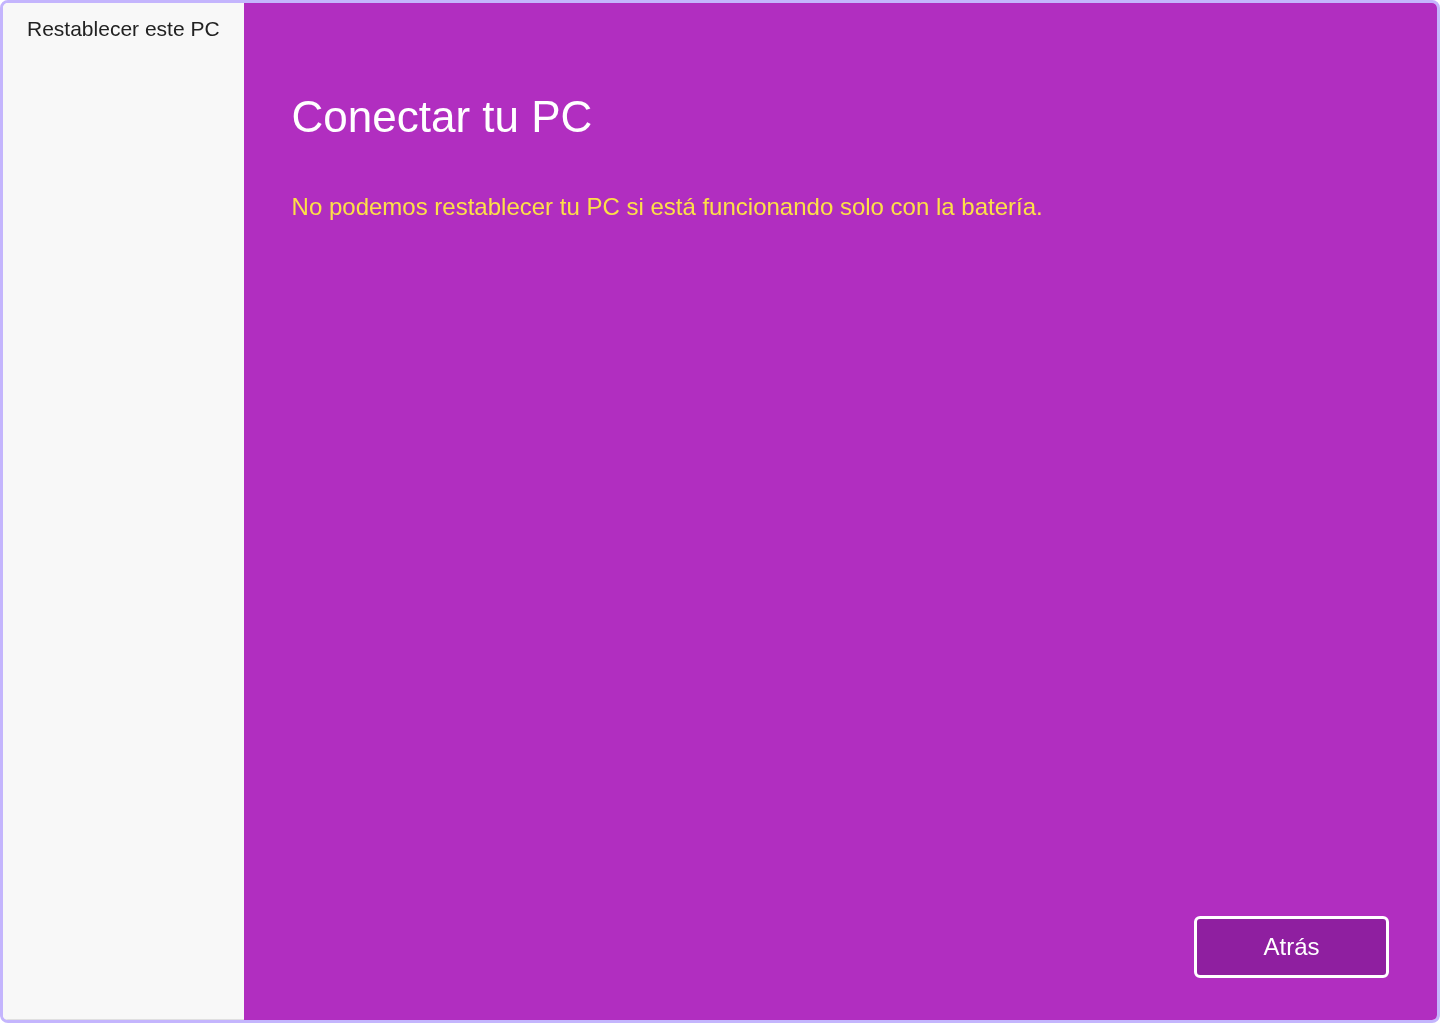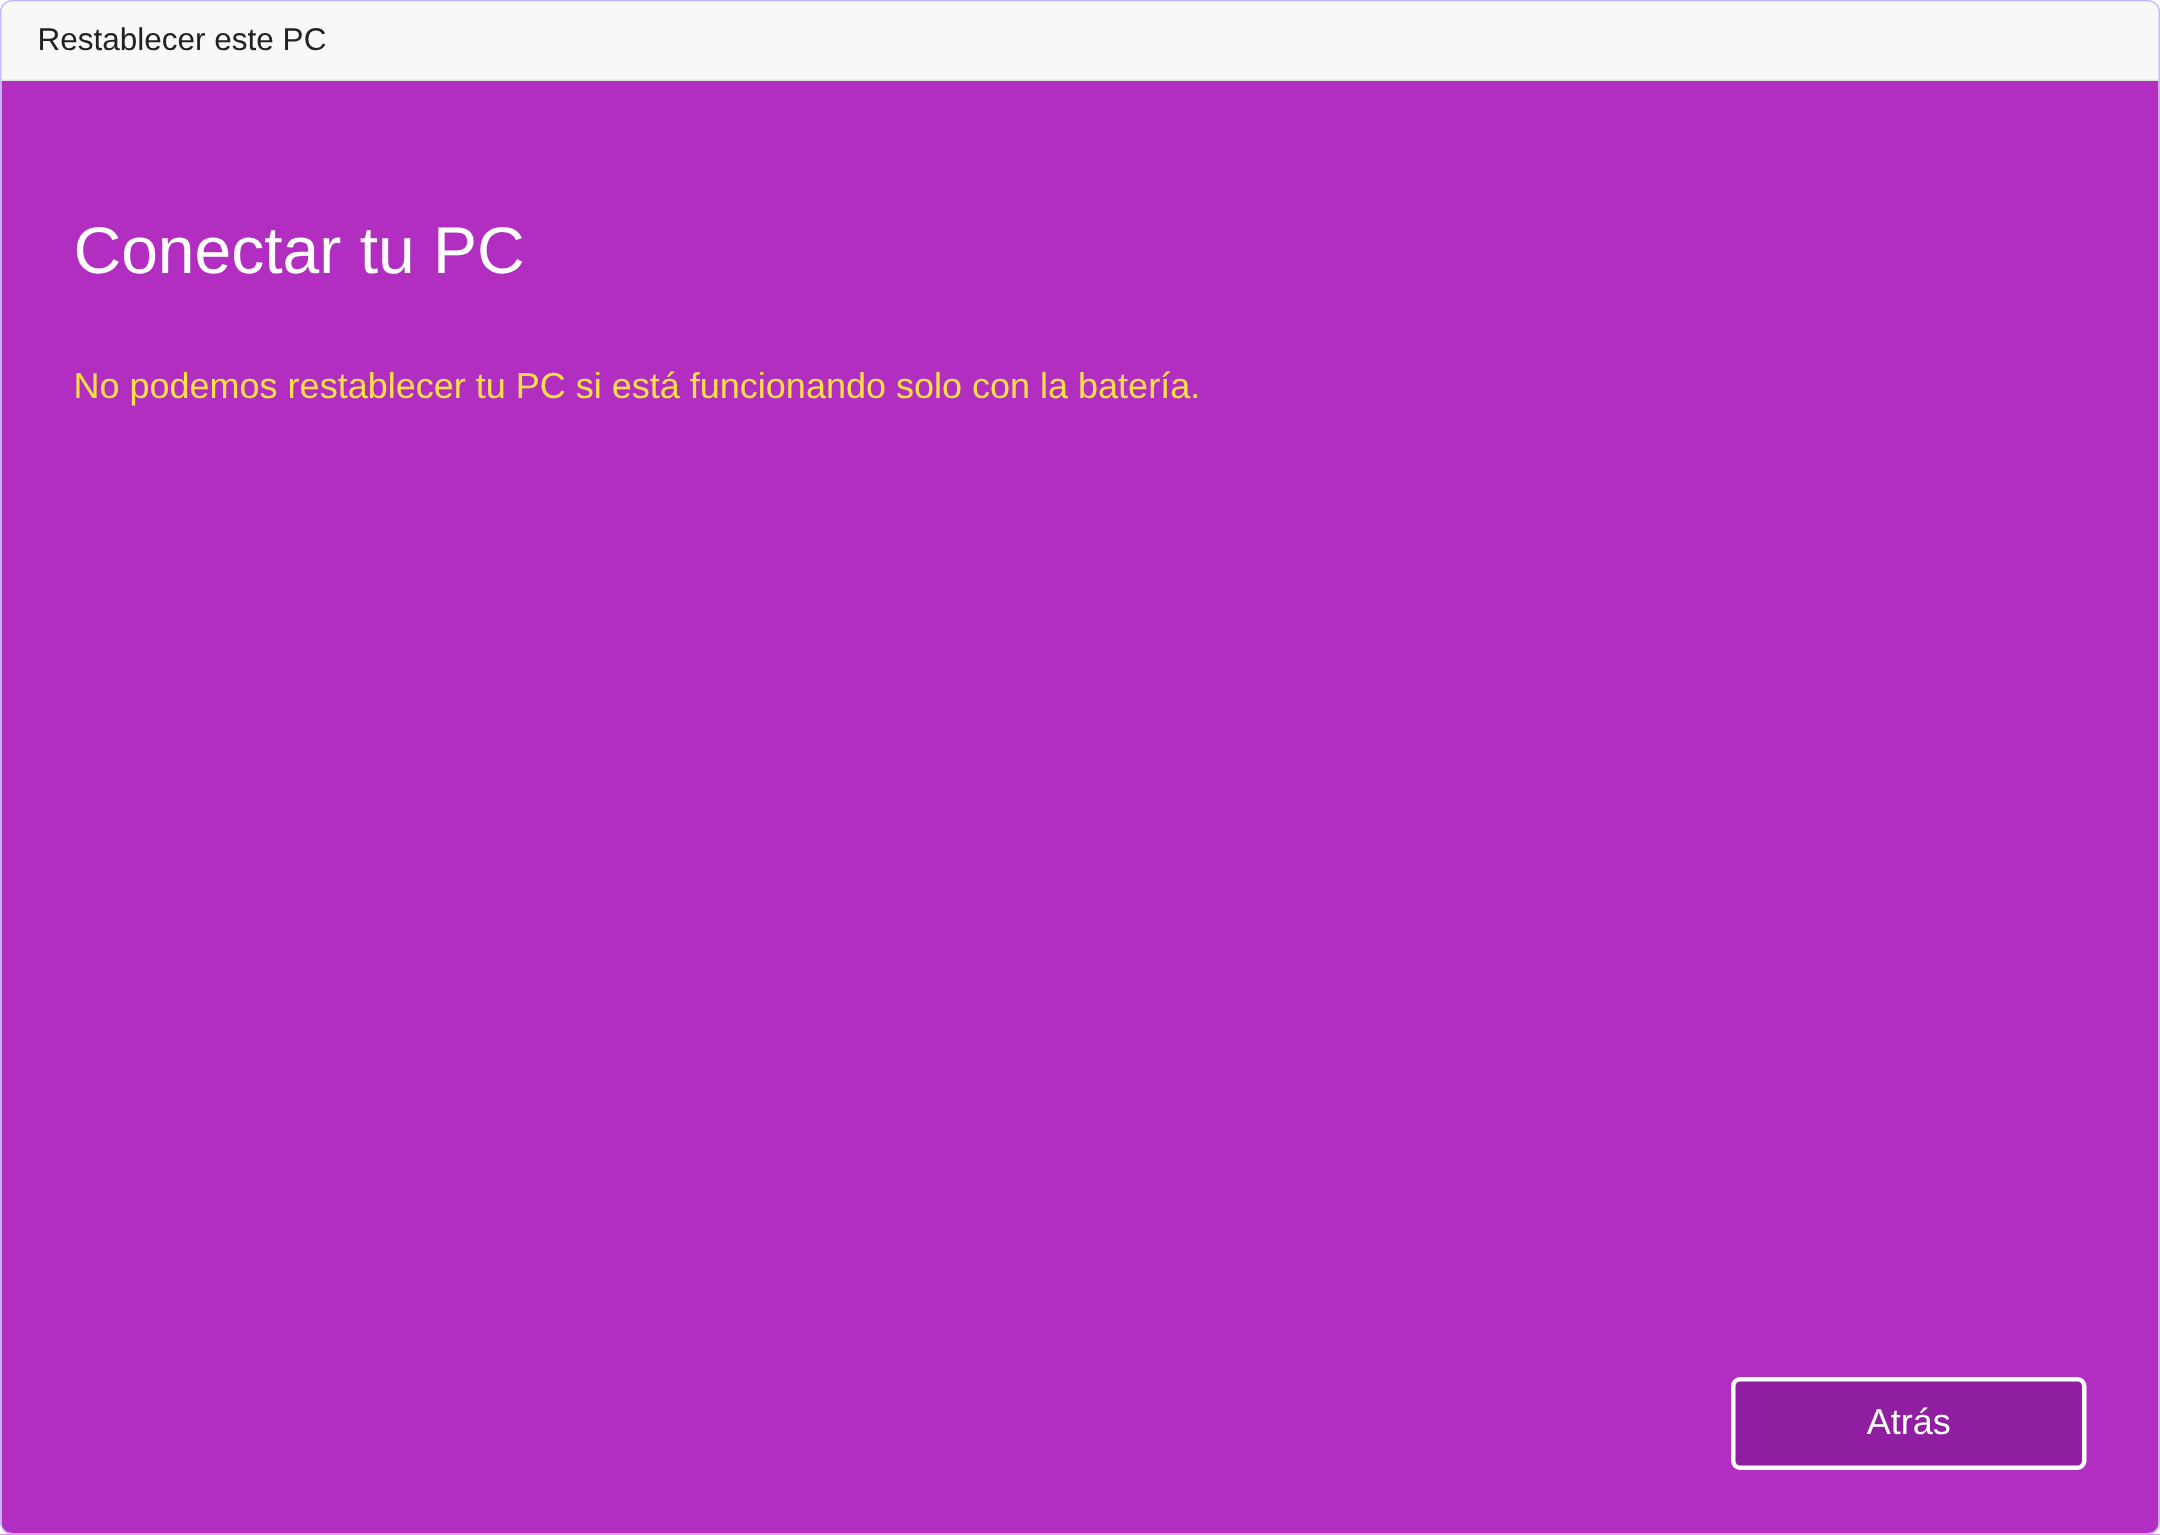--- a/index.html
+++ b/index.html
@@ -13,22 +13,22 @@
       background: #ffffff;
       width: 1440px;
       height: 1023px;
       overflow: hidden;
     }
     
     .window {
       width: 100%;
       height: 100%;
       display: flex;
-      flex-direction: column;
-      border: 1px solid #c4b5fd;
+      flex-direction: row;
+      border: 3px solid #c4b5fd;
       border-radius: 8px;
       overflow: hidden;
     }
     
     .title-bar {
       background: #f8f8f8;
       border-bottom: 1px solid #e0e0e0;
       padding: 14px 24px;
       font-size: 21px;
       color: #222222;
@@ -69,21 +69,21 @@
     
     .btn {
       background: #8f1fa0;
       border: 3px solid #ffffff;
       border-radius: 6px;
       color: #ffffff;
       font-size: 24px;
       font-weight: 400;
       font-family: inherit;
       padding: 14px 0;
-      width: 237px;
+      width: 195px;
       text-align: center;
       cursor: pointer;
     }
   </style>
 </head>
 <body>
 
 <div class="window">
   <div class="title-bar">
     <span>Restablecer este PC</span>

